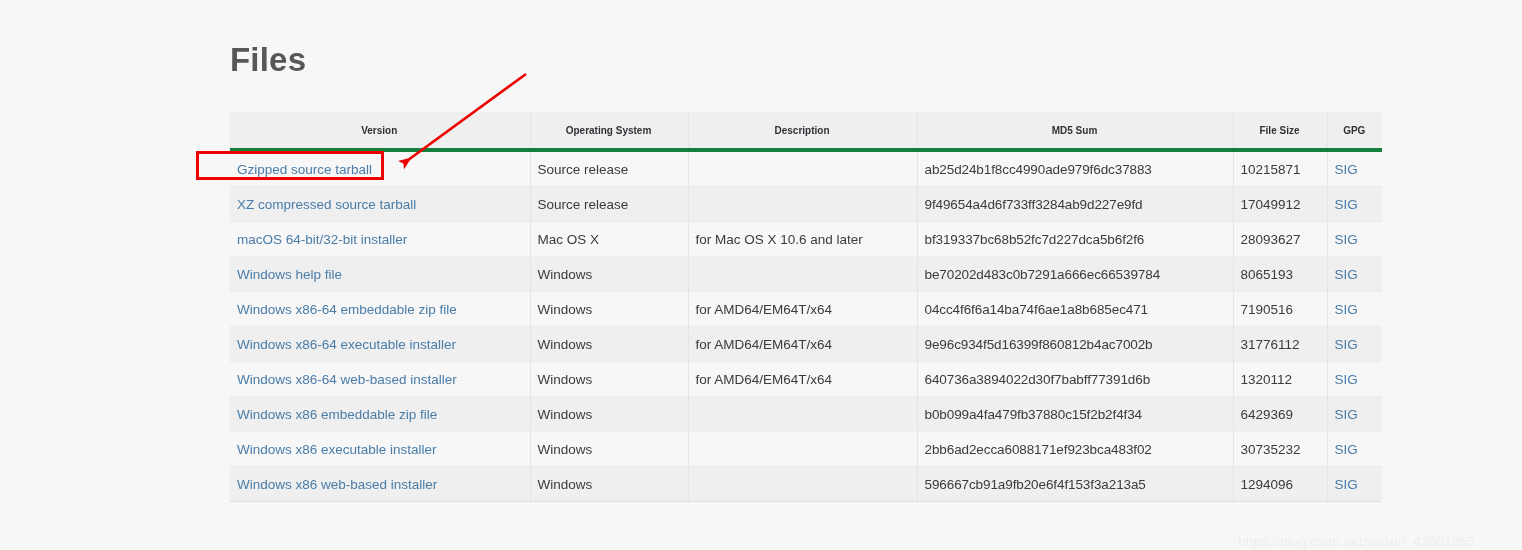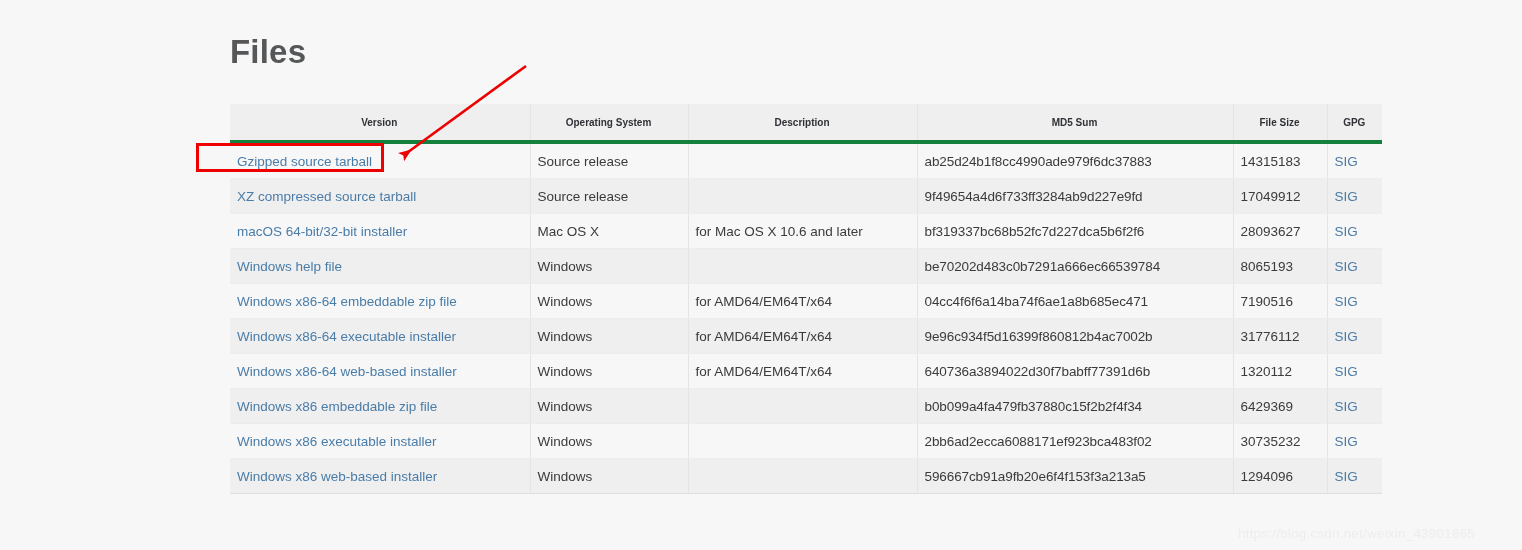--- a/index.html
+++ b/index.html
@@ -12,21 +12,21 @@
     height: 550px;
     background: #f7f7f7;
     font-family: "Liberation Sans", sans-serif;
     overflow: hidden;
     position: relative;
   }
 
   .page {
     position: absolute;
     left: 0;
-    top: 4px;
+    top: 12px;
     width: 1522px;
     height: 462px;
   }
 
   .page-title {
     position: absolute;
     left: 230px;
     top: 28px;
     font-size: 33px;
     font-weight: bold;
@@ -163,21 +163,21 @@
           <th>File Size</th>
           <th>GPG</th>
         </tr>
       </thead>
       <tbody id="files-tbody">
           <tr>
             <td><a class="dl-link">Gzipped source tarball</a></td>
             <td>Source release</td>
             <td></td>
             <td class="cell-md5">ab25d24b1f8cc4990ade979f6dc37883</td>
-            <td>14315183</td>
+            <td>10215871</td>
             <td><a class="sig-link">SIG</a></td>
           </tr>
           <tr>
             <td><a class="dl-link">XZ compressed source tarball</a></td>
             <td>Source release</td>
             <td></td>
             <td class="cell-md5">9f49654a4d6f733ff3284ab9d227e9fd</td>
             <td>17049912</td>
             <td><a class="sig-link">SIG</a></td>
           </tr>

